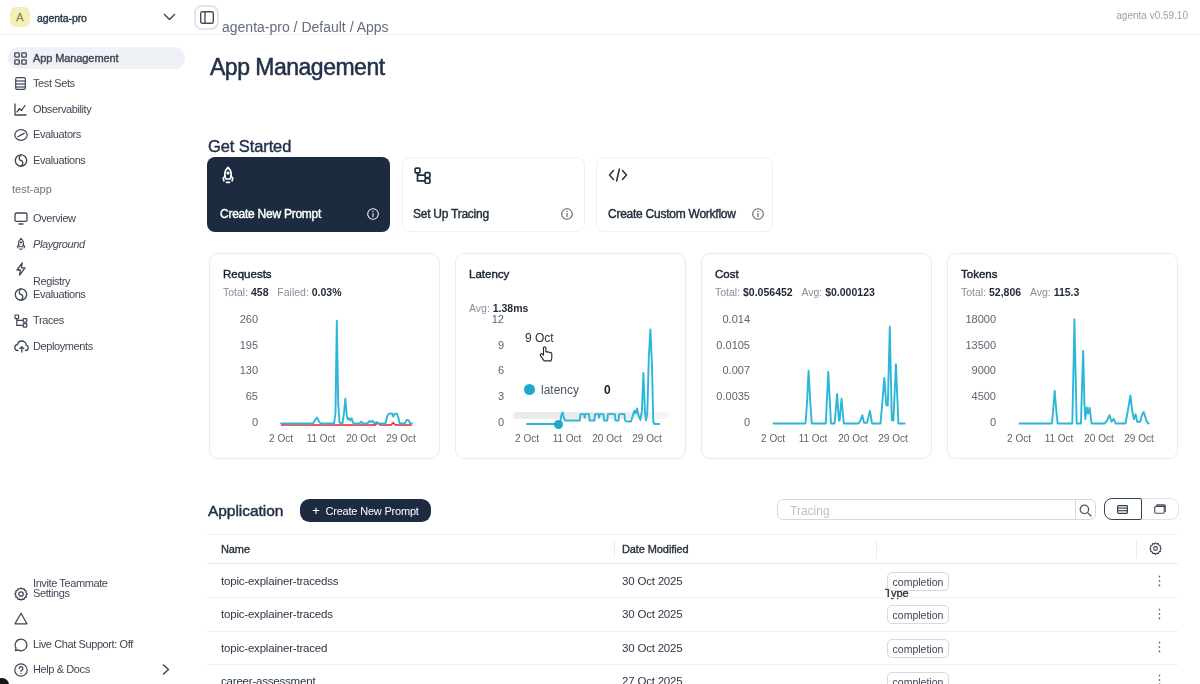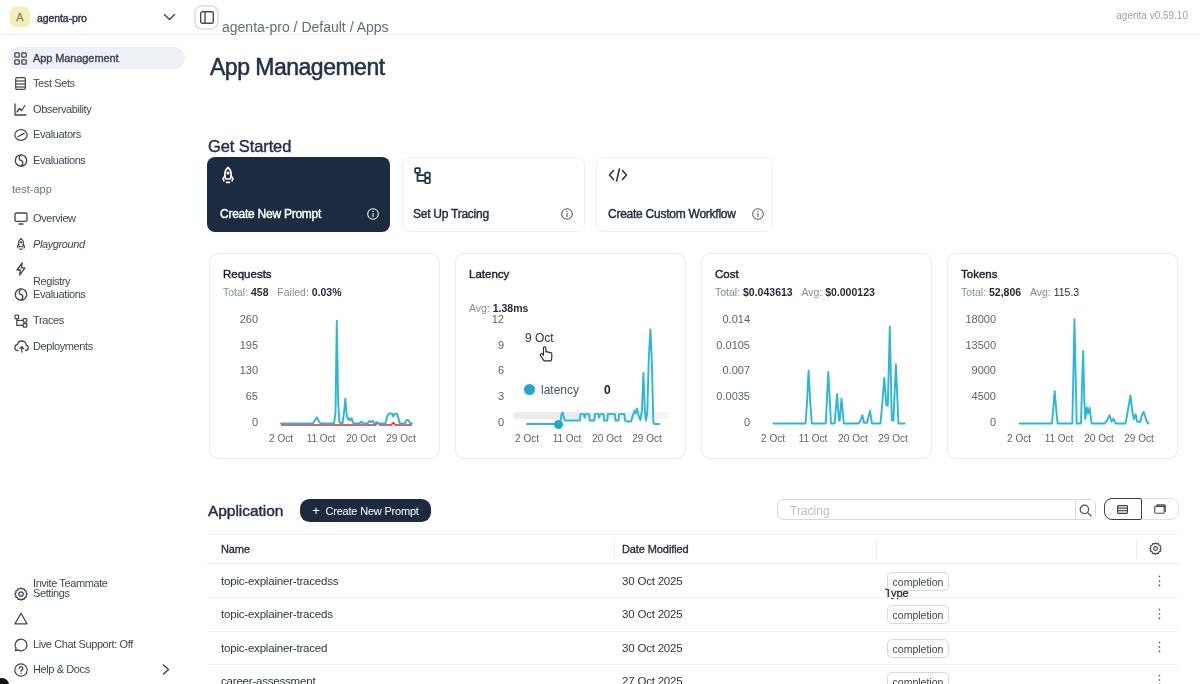--- a/index.html
+++ b/index.html
@@ -241,37 +241,37 @@
     <text x="49" y="172.9" text-anchor="end" font-size="11" fill="#5b6470">0</text>
     <text x="72" y="188.5" text-anchor="middle" font-size="10" fill="#5b6470">2 Oct</text>
     <text x="112" y="188.5" text-anchor="middle" font-size="10" fill="#5b6470">11 Oct</text>
     <text x="152" y="188.5" text-anchor="middle" font-size="10" fill="#5b6470">20 Oct</text>
     <text x="192" y="188.5" text-anchor="middle" font-size="10" fill="#5b6470">29 Oct</text>
     <polyline points="72,171 103,171 105,171 106.6,161 107.7,159.5 108.9,165 110,167.5 124.9,167.5 125.4,161.1 129,161.1 129.7,164.5 130.4,161.1 134.1,161.1 134.6,167.5 139.4,167.5 139.9,161.1 143.5,161.1 144.2,164.5 144.9,161.1 148.5,161.1 149.1,167.5 152.3,167.5 152.8,161.1 159.9,161.1 160.4,167.5 163.6,167.5 164.1,161.1 169.4,161.1 170,167.5 172,168.5 176,168.5 178,162 179.3,157.7 180.6,160.5 182,155.5 183.5,162.4 185.3,167 186.9,158 188.4,119.9 189.9,158 190.9,167.3 192.3,160 193.8,105 195.4,76.5 196.9,110 198.3,169 199.4,171 204,171" fill="none" stroke="#2cb6d8" stroke-width="1.9" stroke-linejoin="round" stroke-linecap="round"></polyline>
   </svg>
 
 <div class="abs" style="left:701px;top:253px;width:231px;height:206px;border:1px solid #e9ebee;border-radius:9px;background:#fff;"></div>
 <div class="abs" style="left:715px;top:268px;font-size:11.5px;font-weight:400;-webkit-text-stroke:0.4px #16202e;color:#16202e;">Cost</div>
-<div class="abs" style="left:715px;top:286px;font-size:10.5px;"><span style="color:#848d99;">Total: </span><span style="color:#1f2836;font-weight:bold;">$0.043613</span><span style="color:#848d99;">&nbsp;&nbsp;&nbsp;</span><span style="color:#848d99;">Avg: </span><span style="color:#1f2836;font-weight:bold;">$0.000123</span></div>
+<div class="abs" style="left:715px;top:286px;font-size:10.5px;"><span style="color:#848d99;">Total: </span><span style="color:#1f2836;font-weight:bold;">$0.056452</span><span style="color:#848d99;">&nbsp;&nbsp;&nbsp;</span><span style="color:#848d99;">Avg: </span><span style="color:#1f2836;font-weight:bold;">$0.000123</span></div>
 <svg class="abs" style="left:701px;top:253px;" width="231" height="206" viewBox="0 0 231 206">
     <text x="49" y="69.7" text-anchor="end" font-size="11" fill="#5b6470">0.014</text>
     <text x="49" y="95.5" text-anchor="end" font-size="11" fill="#5b6470">0.0105</text>
     <text x="49" y="121.3" text-anchor="end" font-size="11" fill="#5b6470">0.007</text>
     <text x="49" y="147.1" text-anchor="end" font-size="11" fill="#5b6470">0.0035</text>
     <text x="49" y="172.9" text-anchor="end" font-size="11" fill="#5b6470">0</text>
     <text x="72" y="188.5" text-anchor="middle" font-size="10" fill="#5b6470">2 Oct</text>
     <text x="112" y="188.5" text-anchor="middle" font-size="10" fill="#5b6470">11 Oct</text>
     <text x="152" y="188.5" text-anchor="middle" font-size="10" fill="#5b6470">20 Oct</text>
     <text x="192" y="188.5" text-anchor="middle" font-size="10" fill="#5b6470">29 Oct</text>
     <polyline points="72.5,170.5 104.5,170.5 106,150 107.6,117.6 109.3,150 110.8,170.5 124.8,170.5 126,145 127.3,118.9 128.8,148 130,170.5 133.6,170.5 136.1,140.9 137.9,167.5 138.7,167.5 140.5,145.7 142.8,170.5 157.5,170.5 159.5,167.5 161.3,162.2 163,169.8 166,169.8 169,157.8 171,170.5 179.5,170.5 181.3,150 183.3,124.9 185.3,152.3 186.8,152.5 188.8,73.8 190.8,167 192.4,167.5 194.9,111.3 197.4,170.5 203.6,170.5" fill="none" stroke="#2cb6d8" stroke-width="1.9" stroke-linejoin="round" stroke-linecap="round"></polyline>
   </svg>
 
 <div class="abs" style="left:947px;top:253px;width:231px;height:206px;border:1px solid #e9ebee;border-radius:9px;background:#fff;"></div>
 <div class="abs" style="left:961px;top:268px;font-size:11.5px;font-weight:400;-webkit-text-stroke:0.4px #16202e;color:#16202e;">Tokens</div>
-<div class="abs" style="left:961px;top:286px;font-size:10.5px;"><span style="color:#848d99;">Total: </span><span style="color:#1f2836;font-weight:bold;">52,806</span><span style="color:#848d99;">&nbsp;&nbsp;&nbsp;</span><span style="color:#848d99;">Avg: </span><span style="color:#1f2836;font-weight:normal;">115.3</span></div>
+<div class="abs" style="left:961px;top:286px;font-size:10.5px;"><span style="color:#848d99;">Total: </span><span style="color:#1f2836;font-weight:bold;">52,806</span><span style="color:#848d99;">&nbsp;&nbsp;&nbsp;</span><span style="color:#848d99;">Avg: </span><span style="color:#1f2836;font-weight:bold;">115.3</span></div>
 <svg class="abs" style="left:947px;top:253px;" width="231" height="206" viewBox="0 0 231 206">
     <text x="49" y="69.7" text-anchor="end" font-size="11" fill="#5b6470">18000</text>
     <text x="49" y="95.5" text-anchor="end" font-size="11" fill="#5b6470">13500</text>
     <text x="49" y="121.3" text-anchor="end" font-size="11" fill="#5b6470">9000</text>
     <text x="49" y="147.1" text-anchor="end" font-size="11" fill="#5b6470">4500</text>
     <text x="49" y="172.9" text-anchor="end" font-size="11" fill="#5b6470">0</text>
     <text x="72" y="188.5" text-anchor="middle" font-size="10" fill="#5b6470">2 Oct</text>
     <text x="112" y="188.5" text-anchor="middle" font-size="10" fill="#5b6470">11 Oct</text>
     <text x="152" y="188.5" text-anchor="middle" font-size="10" fill="#5b6470">20 Oct</text>
     <text x="192" y="188.5" text-anchor="middle" font-size="10" fill="#5b6470">29 Oct</text>

